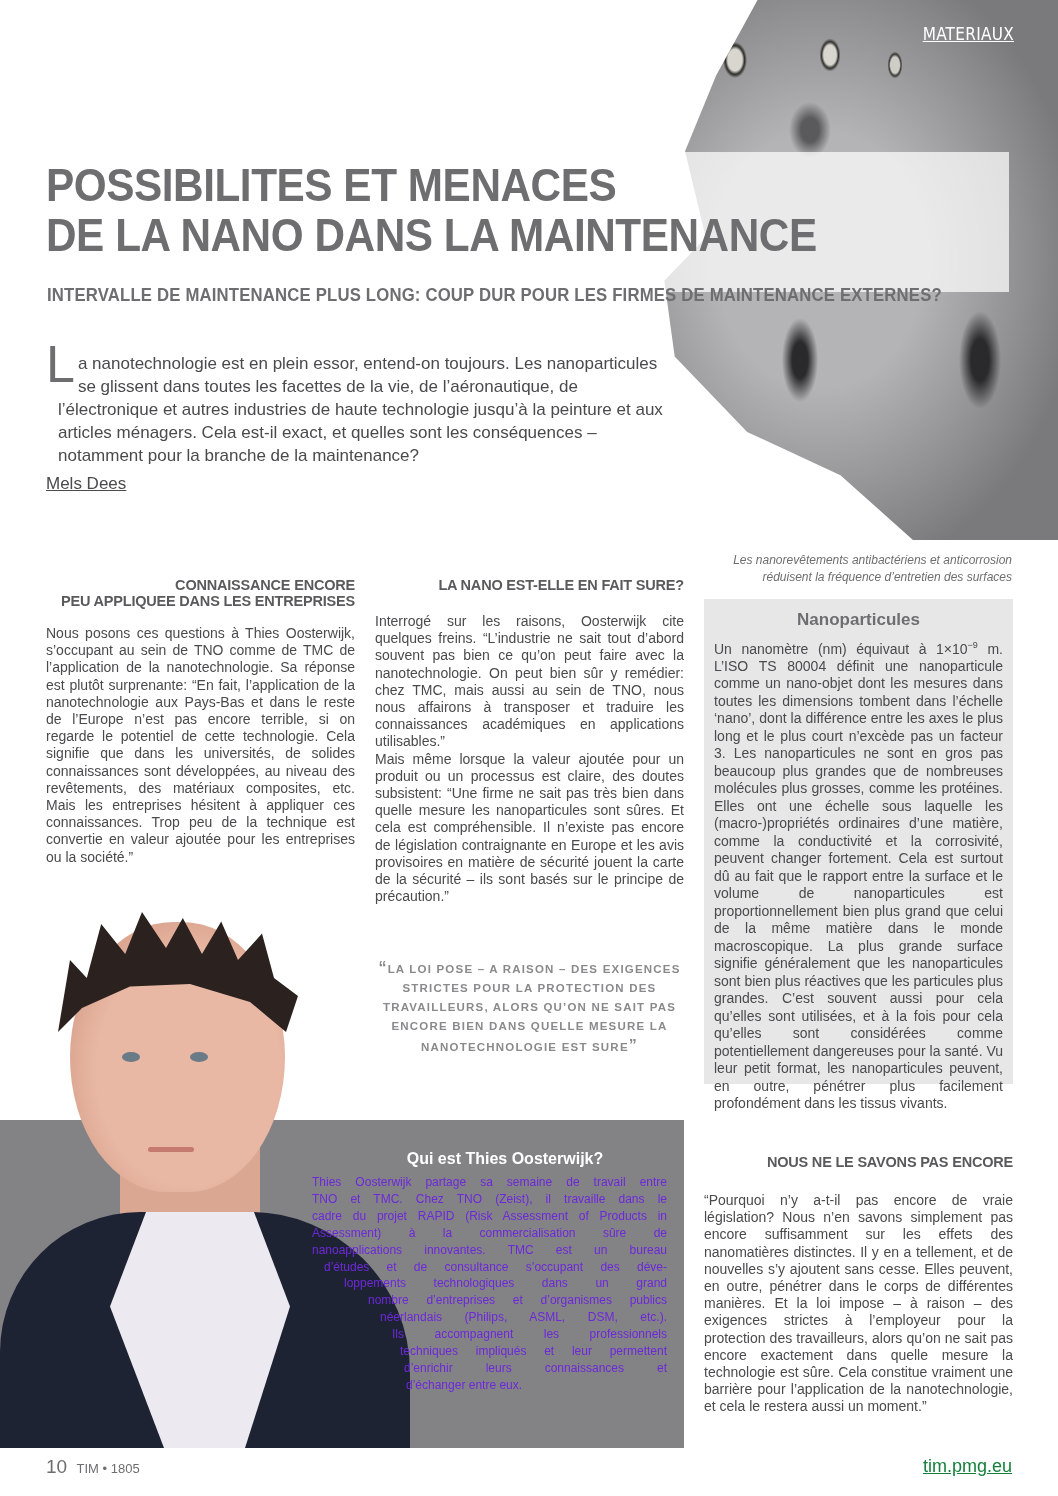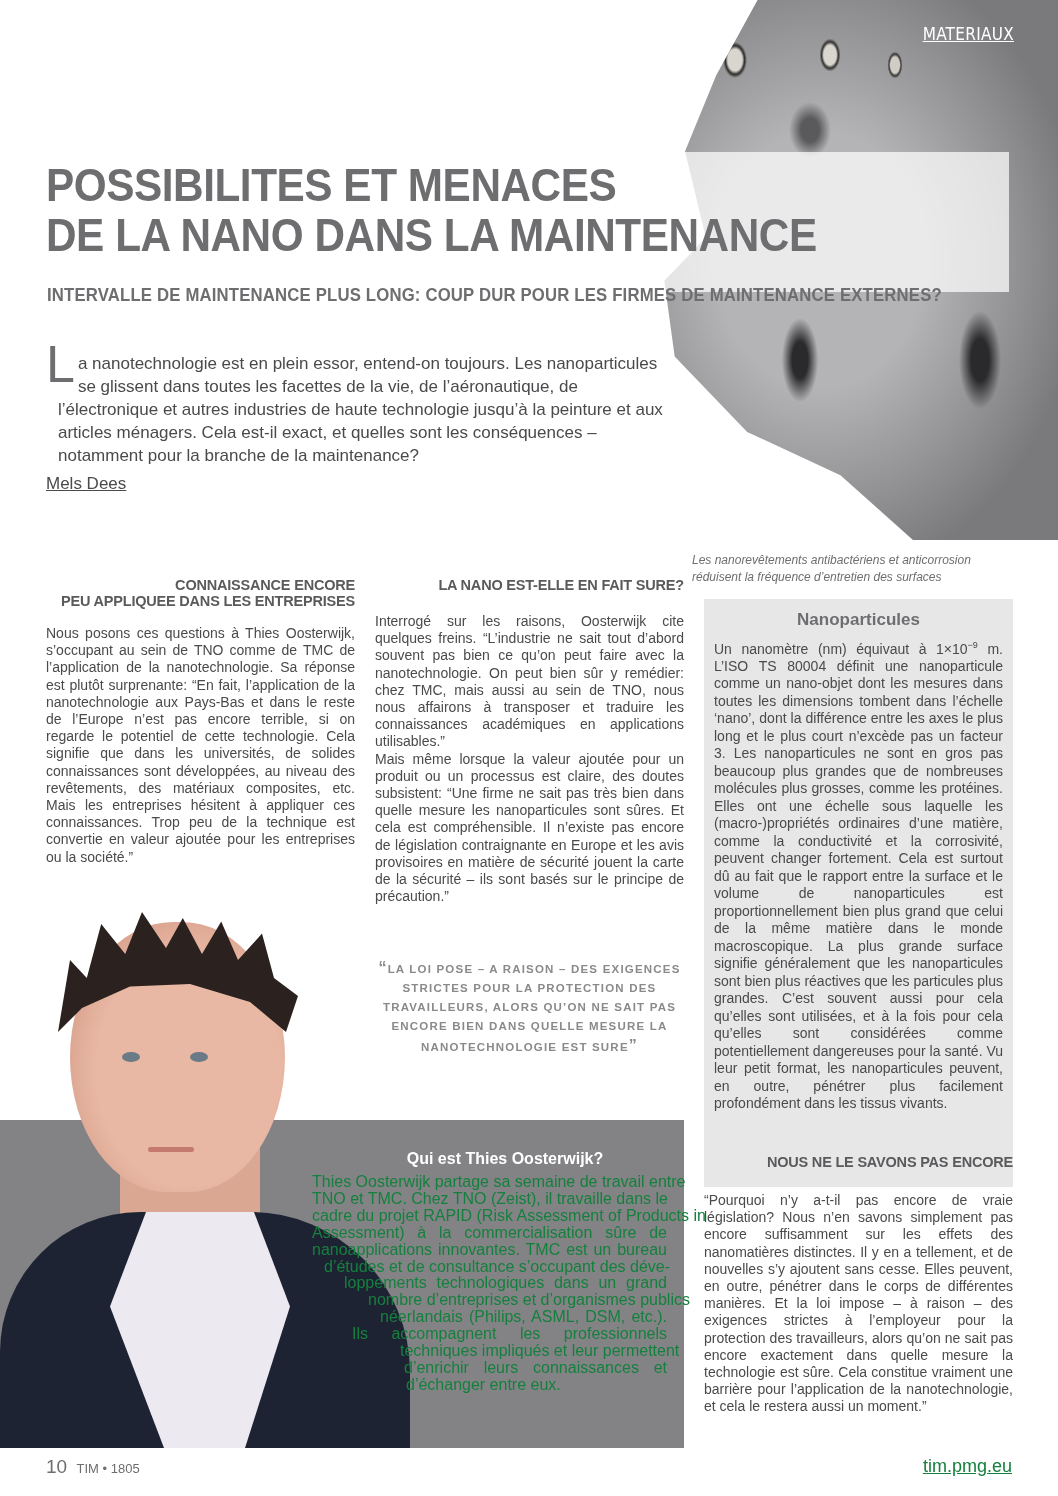--- a/index.html
+++ b/index.html
@@ -58,41 +58,41 @@
   .intro .drop {
     float: left; font-size: 52px; line-height: 44px; margin: 2px 3px 0 0; color: #6e6e70;
   }
   .intro p { margin: 12px; }
   .author {
     position: absolute; left: 46px; top: 474px;
     font-family: "Liberation Sans", sans-serif; font-size: 17px; color: #4a4a4c; text-decoration: underline;
   }
 
   .caption {
-    position: absolute; right: 46px; top: 552px; width: 320px; text-align: left;
+    position: absolute; right: 46px; top: 552px; width: 320px; text-align: right;
     font-family: "Liberation Sans", sans-serif; font-style: italic; font-size: 12px; line-height: 17px; color: #6e6e70;
   }
 
   .col { position: absolute; font-family: "Liberation Sans", sans-serif; font-size: 14px; line-height: 17.2px; color: #4a4a4c; text-align: justify; }
   .col h3 { font-size: 14.5px; line-height: 16px; font-weight: bold; color: #5a5a5c; text-align: right; margin-bottom: 16px; letter-spacing: -0.2px; }
   .col1 { left: 46px; top: 577px; width: 309px; }
   .col2 { left: 375px; top: 577px; width: 309px; }
   .col2 h3 { margin-bottom: 20px; }
   .col3 { left: 704px; top: 1154px; width: 309px; }
   .col3 h3 { margin-bottom: 22px; }
 
   .pullquote {
     position: absolute; left: 375px; top: 958px; width: 309px; text-align: center;
     font-family: "Liberation Sans", sans-serif; font-weight: bold; font-size: 11.5px; line-height: 19px;
     color: #8a8a8c; letter-spacing: 1.2px; text-transform: uppercase;
   }
   .pullquote .big { font-size: 16px; }
 
   .nano-box {
-    position: absolute; left: 704px; top: 599px; width: 309px; height: 588px;
+    position: absolute; left: 704px; top: 599px; width: 309px; height: 485px;
     background: #e7e7e8; padding: 10px 10px 0 10px;
     font-family: "Liberation Sans", sans-serif; font-size: 14px; line-height: 17.5px; color: #4a4a4c; text-align: justify;
   }
   .nano-box h4 { text-align: center; font-size: 17px; font-weight: bold; color: #6e6e70; margin: 2px 0 8px; }
   .nano-box sup { font-size: 9px; }
 
   .bio-band {
     position: absolute; left: 0; top: 1120px; width: 684px; height: 328px; background: #838386;
   }
   .person {
@@ -122,21 +122,21 @@
   .person .eye { position: absolute; top: 140px; width: 18px; height: 10px; background: #6a7a86; border-radius: 50%; }
   .person .eye.l { left: 122px; } .person .eye.r { left: 190px; }
   .person .mouth { position: absolute; left: 148px; top: 235px; width: 46px; height: 5px; background: #c47a6e; border-radius: 3px; }
 
   .bio-title {
     position: absolute; left: 390px; top: 1150px; width: 230px; text-align: center;
     font-family: "Liberation Sans", sans-serif; font-weight: bold; font-size: 16px; color: #ffffff;
   }
   .bio-text {
     position: absolute; left: 300px; top: 1174px; width: 367px;
-    font-family: "Liberation Sans", sans-serif; font-size: 16px; line-height: 16.9px; color: #15803d;
+    font-family: "Liberation Sans", sans-serif; font-size: 12px; line-height: 16.9px; color: #6d28d9;
   }
   .bio-text .ln { display: block; text-align: justify; text-align-last: justify; white-space: nowrap; }
   .bio-text .ln.last { text-align-last: left; }
 
   .footer-left {
     position: absolute; left: 46px; top: 1456px;
     font-family: "Liberation Sans", sans-serif; color: #6e6e70; font-size: 13px;
   }
   .footer-left .page-num { font-size: 19px; margin-right: 6px; }
   .footer-right {
@@ -209,21 +209,21 @@
 <div class="bio-text">
   <span class="ln" style="margin-left:12px">Thies Oosterwijk partage sa semaine de travail entre</span>
   <span class="ln" style="margin-left:12px">TNO et TMC. Chez TNO (Zeist), il travaille dans le</span>
   <span class="ln" style="margin-left:12px">cadre du projet RAPID (Risk Assessment of Products in</span>
   <span class="ln" style="margin-left:12px">Assessment) à la commercialisation sûre de</span>
   <span class="ln" style="margin-left:12px">nanoapplications innovantes. TMC est un bureau</span>
   <span class="ln" style="margin-left:24px">d’études et de consultance s’occupant des déve-</span>
   <span class="ln" style="margin-left:44px">loppements technologiques dans un grand</span>
   <span class="ln" style="margin-left:68px">nombre d’entreprises et d’organismes publics</span>
   <span class="ln" style="margin-left:80px">néerlandais (Philips, ASML, DSM, etc.).</span>
-  <span class="ln" style="margin-left:52px">Ils accompagnent les professionnels</span>
+  <span class="ln" style="margin-left:92px">Ils accompagnent les professionnels</span>
   <span class="ln" style="margin-left:100px">techniques impliqués et leur permettent</span>
   <span class="ln" style="margin-left:104px">d’enrichir leurs connaissances et</span>
   <span class="ln last" style="margin-left:106px">d’échanger entre eux.</span>
 </div>
 
 <div class="footer-left">
   <span class="page-num">10</span>
   <span>TIM</span>
   <span>•</span>
   <span>1805</span>

